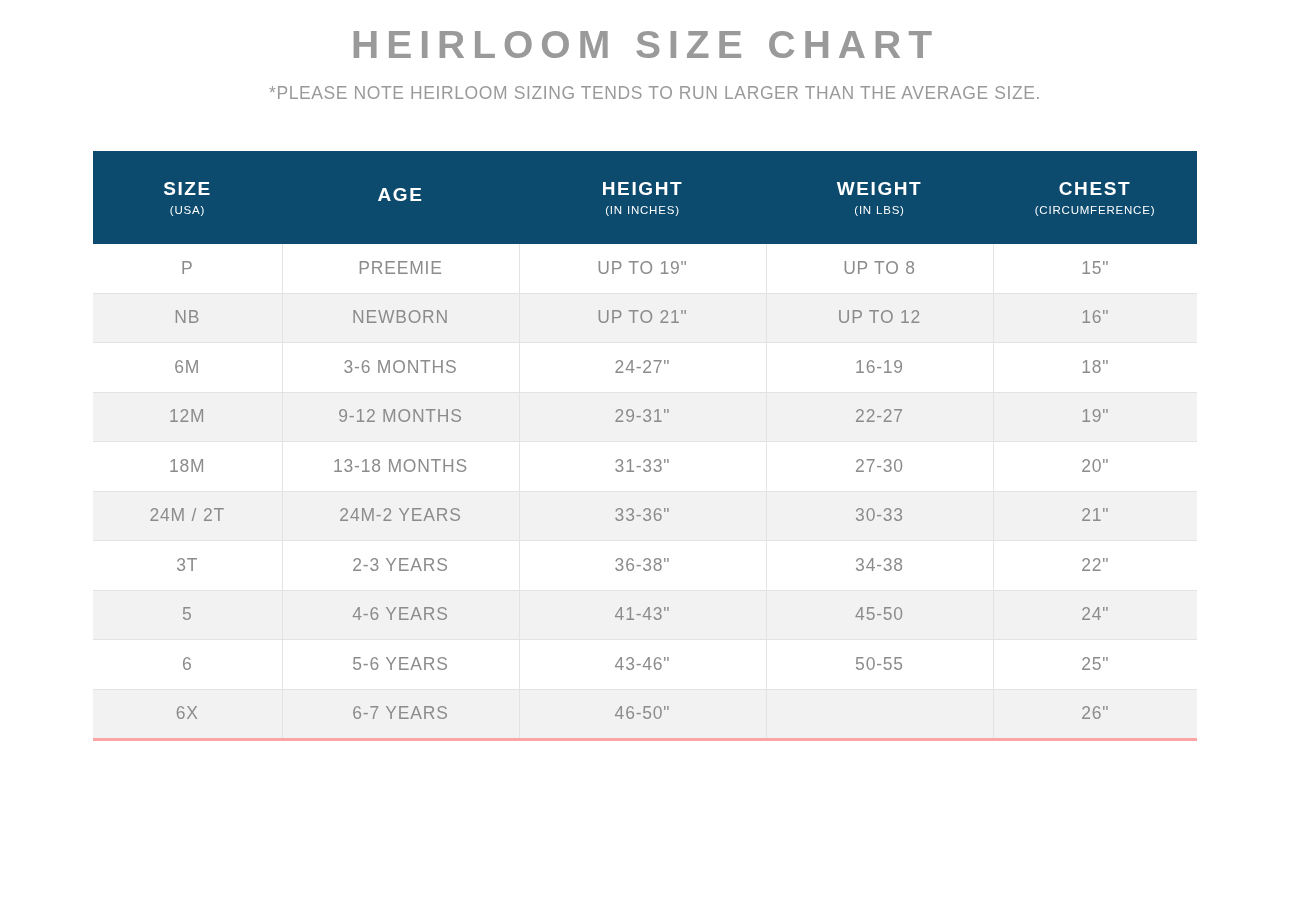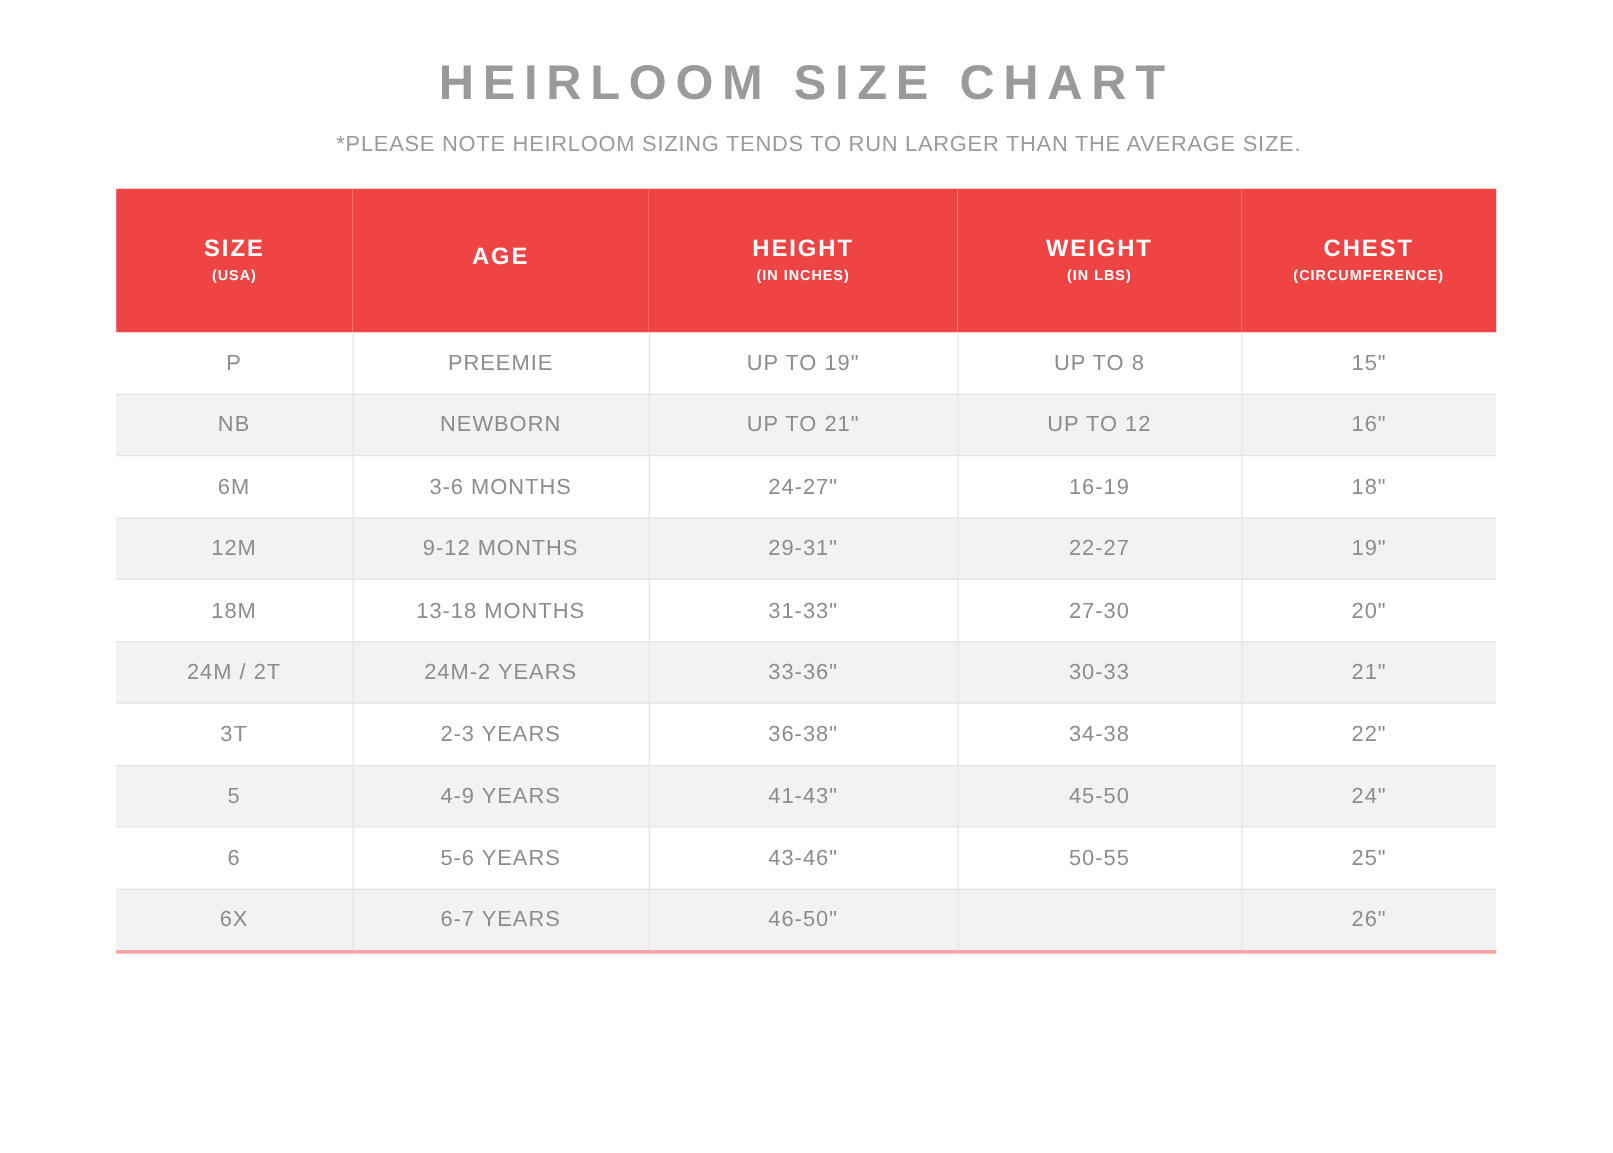--- a/index.html
+++ b/index.html
@@ -21,21 +21,21 @@
     background: #ffffff;
     box-sizing: border-box;
   }
   .title {
     text-align: center;
     font-size: 39px;
     letter-spacing: 7px;
     color: #9a9a9a;
     font-weight: bold;
     margin: 0;
-    padding-top: 46px;
+    padding-top: 24px;
     line-height: 1.1;
   }
   .subtitle {
     text-align: center;
     font-size: 17.5px;
     letter-spacing: 0.6px;
     color: #9a9a9a;
     font-weight: normal;
     margin: 0;
     padding-top: 16px;
@@ -46,38 +46,38 @@
     left: 93px;
     top: 151px;
     width: 1104px;
   }
   table.size-chart {
     border-collapse: collapse;
     width: 1104px;
     table-layout: fixed;
   }
   table.size-chart thead th {
-    background: #ef4444;
+    background: #0c4a6e;
     color: #ffffff;
     height: 93px;
     font-weight: bold;
     font-size: 19px;
     letter-spacing: 1.6px;
     vertical-align: middle;
     border: none;
-    padding: 11px;
+    padding: 0;
   }
   .th-main {
     display: block;
     line-height: 1.1;
   }
   .th-sub {
     display: block;
     font-size: 11.5px;
-    font-weight: bold;
+    font-weight: normal;
     letter-spacing: 0.8px;
     margin-top: 4px;
   }
   table.size-chart tbody td {
     height: 48.5px;
     text-align: center;
     font-size: 17.5px;
     letter-spacing: 0.8px;
     color: #8c8c8c;
     border-right: 1px solid #e3e3e3;
@@ -190,21 +190,21 @@
         </tr>
         <tr>
           <td>3T</td>
           <td>2-3 YEARS</td>
           <td>36-38"</td>
           <td>34-38</td>
           <td>22"</td>
         </tr>
         <tr>
           <td>5</td>
-          <td>4-9 YEARS</td>
+          <td>4-6 YEARS</td>
           <td>41-43"</td>
           <td>45-50</td>
           <td>24"</td>
         </tr>
         <tr>
           <td>6</td>
           <td>5-6 YEARS</td>
           <td>43-46"</td>
           <td>50-55</td>
           <td>25"</td>

